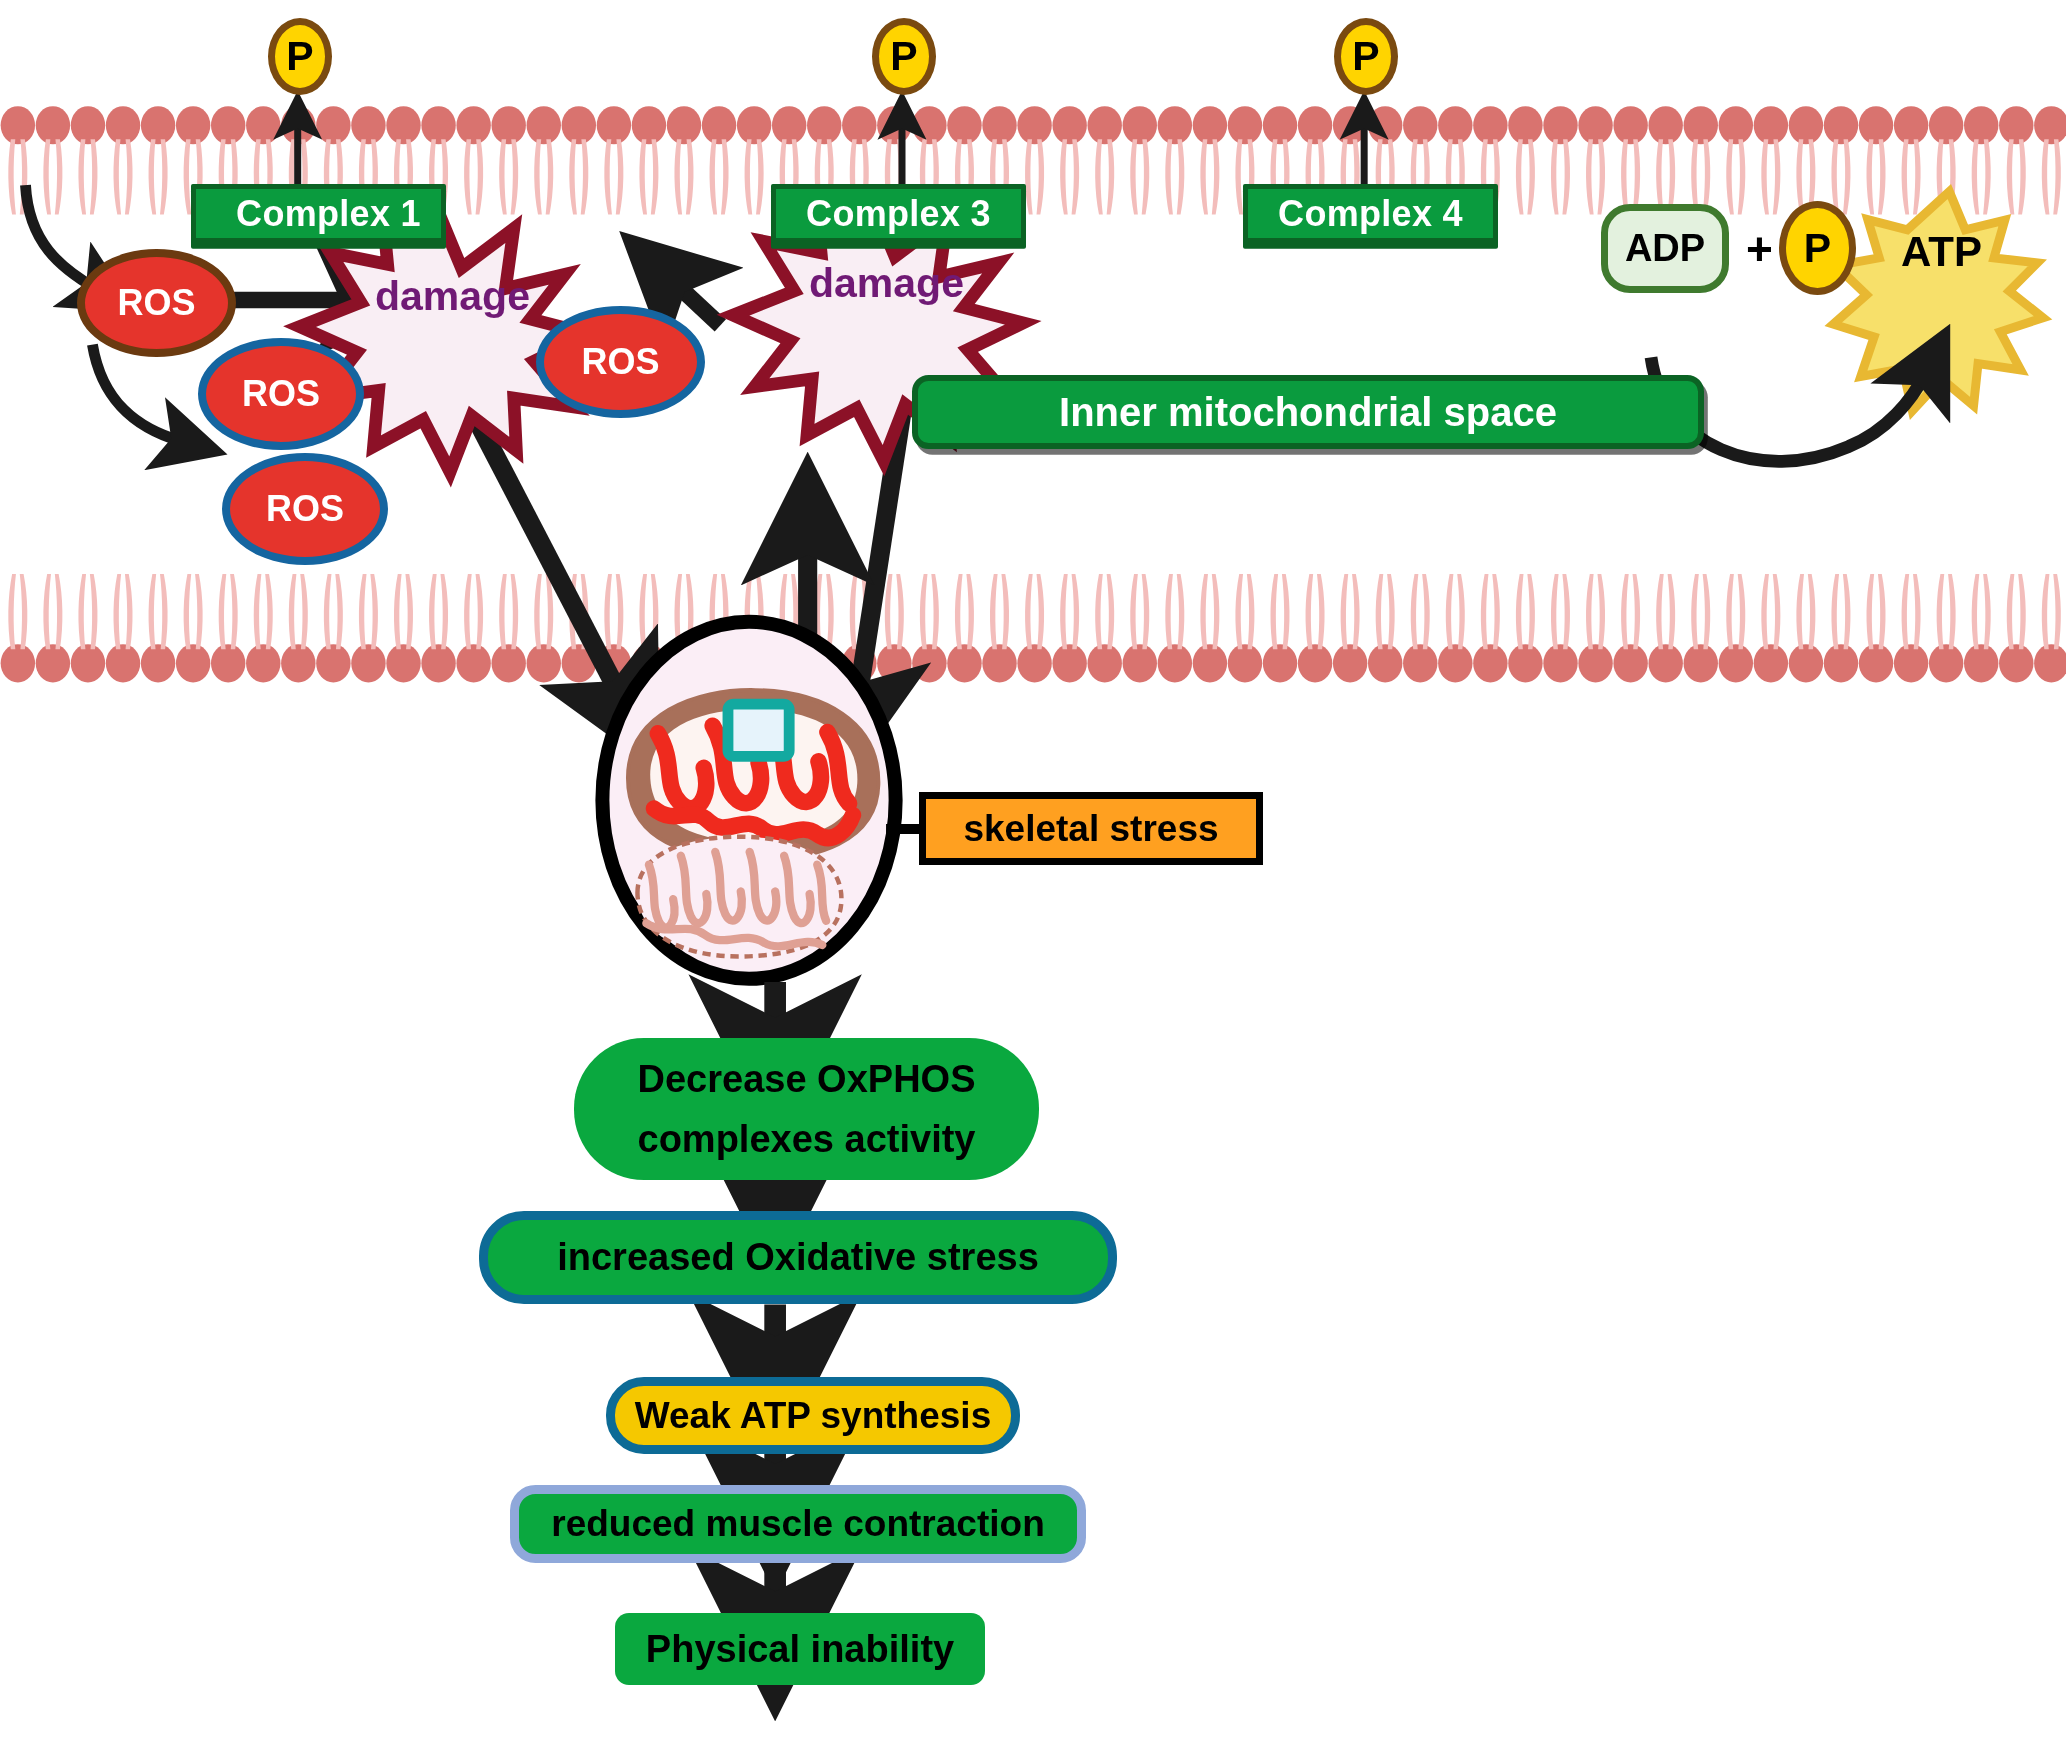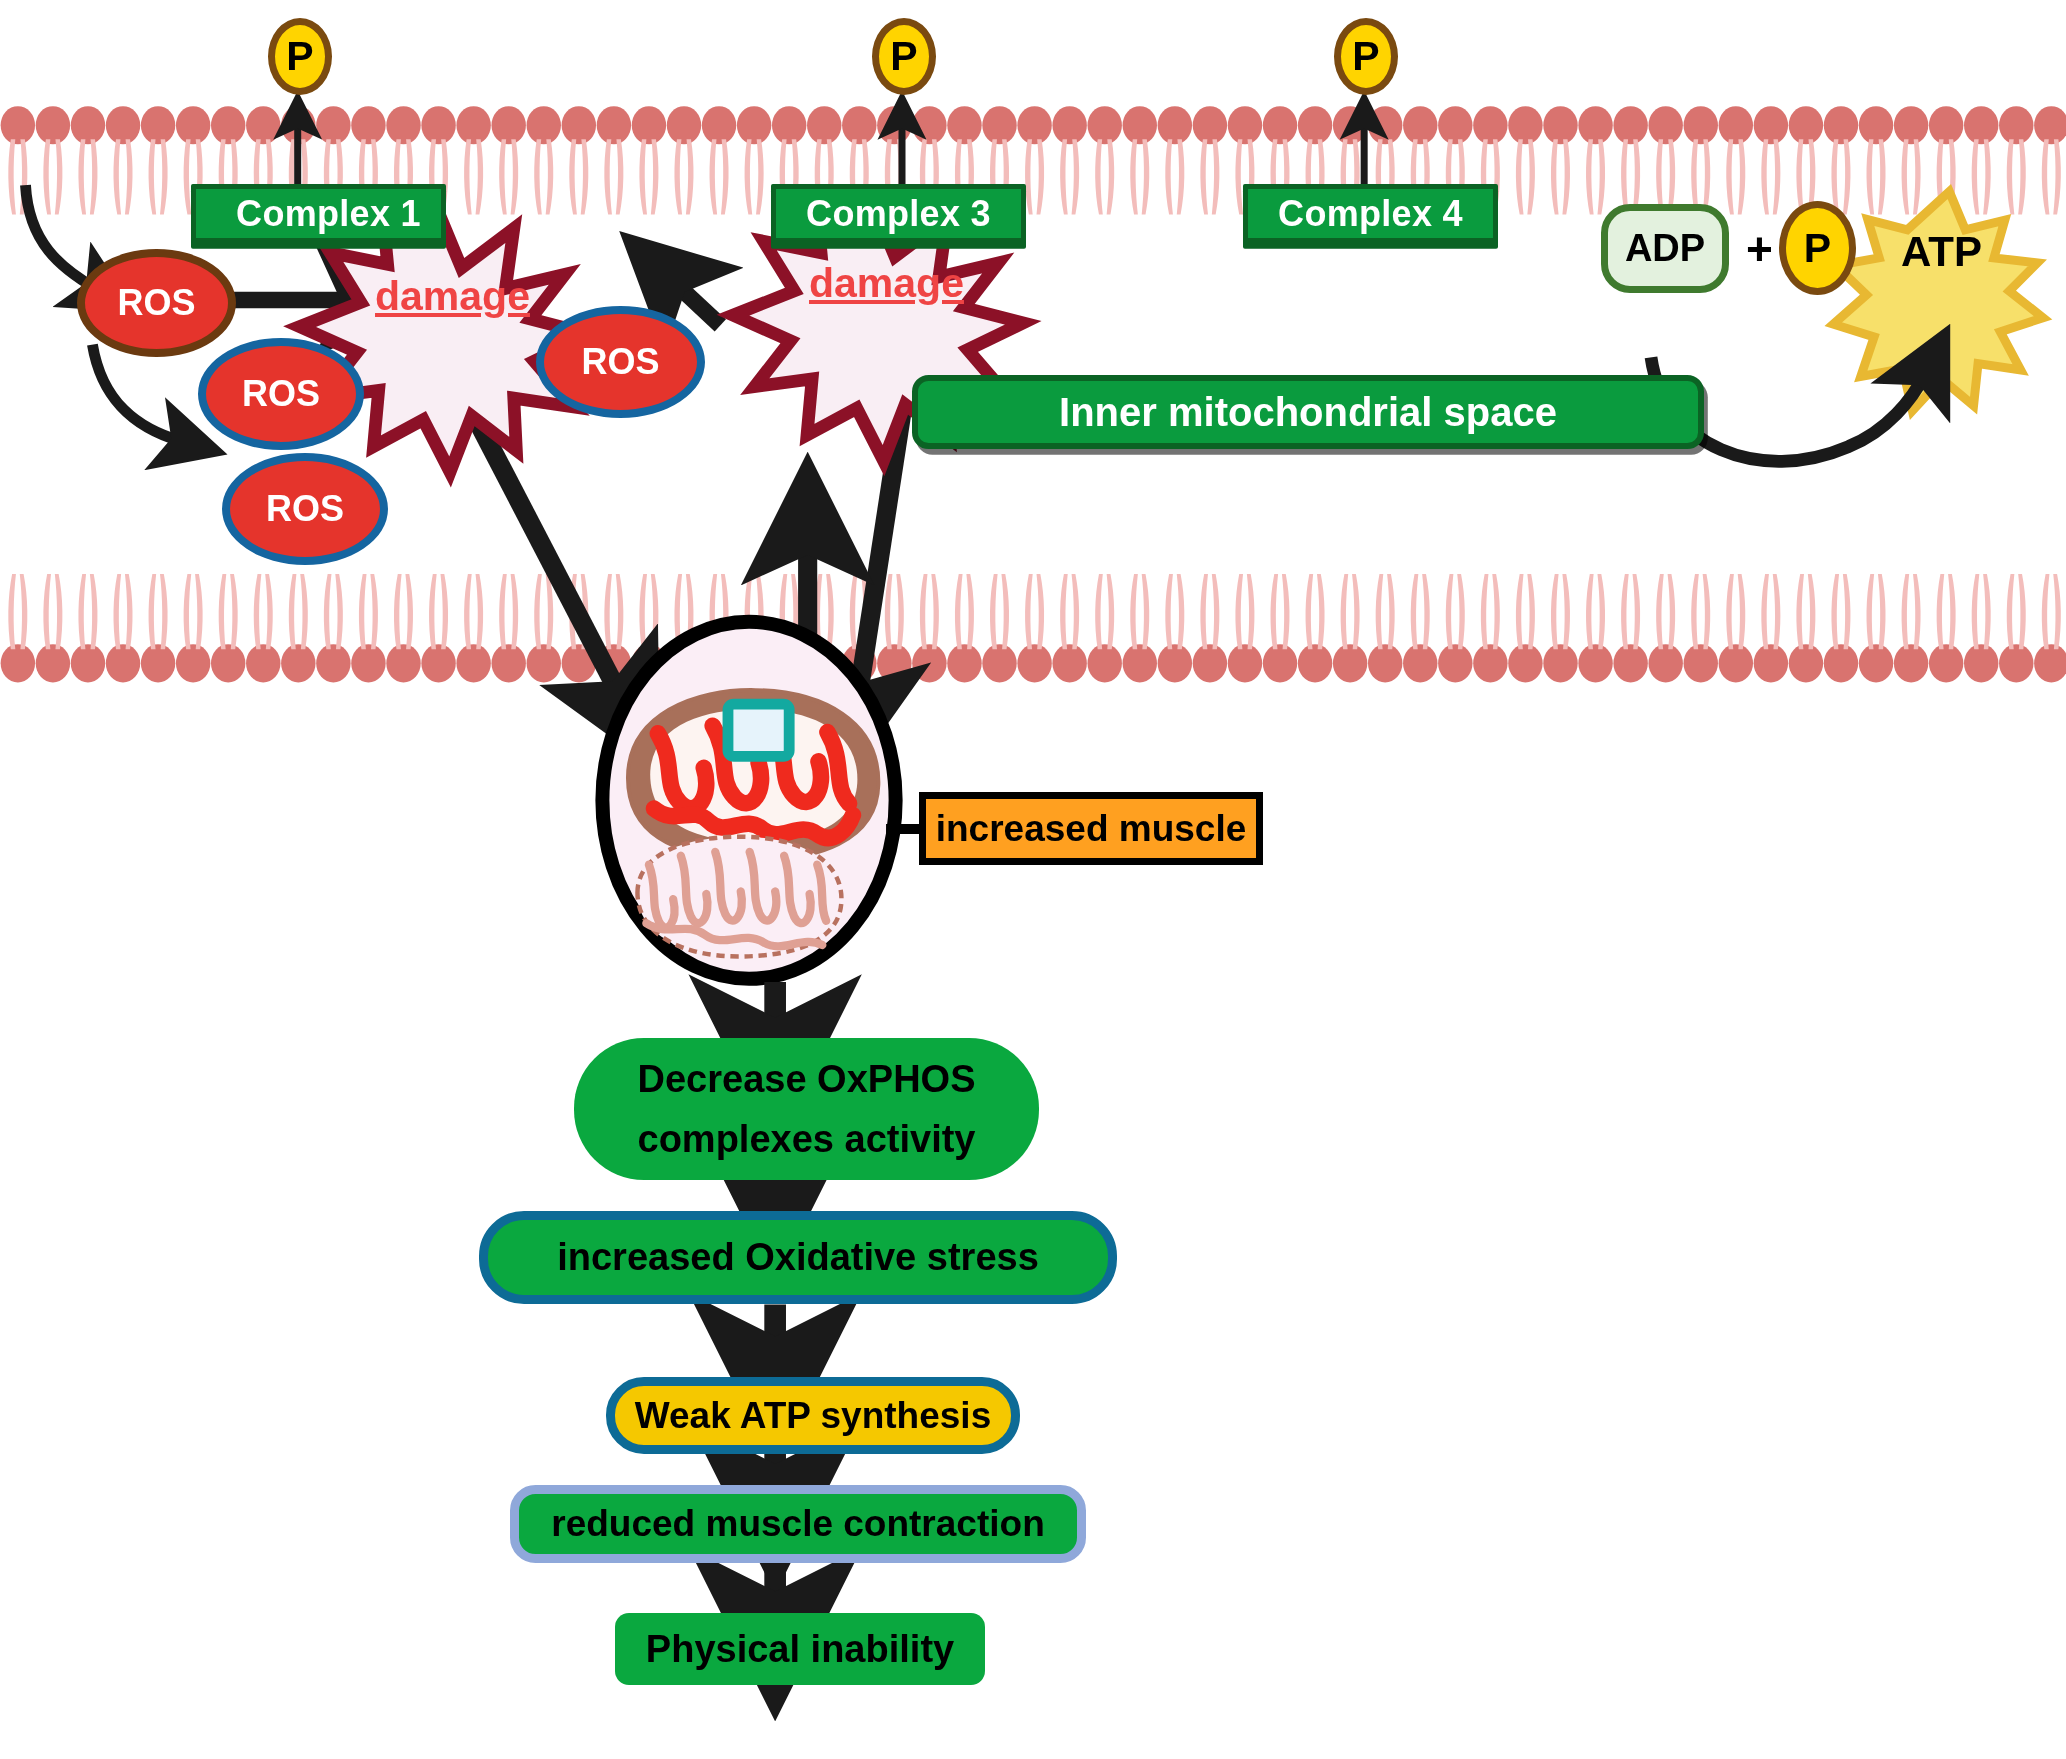--- a/index.html
+++ b/index.html
@@ -38,22 +38,22 @@
   }
 
   .flowbox{color:#000;font-weight:700;line-height:1.12;gap:17px;}
   .fb-green-plain{background:#0aa83f;border-radius:70px;}
   .fb-green-blue{background:#0aa83f;border:9px solid #0d6b96;border-radius:45px;}
   .fb-yellow-blue{background:#f5c800;border:9px solid #0d6b96;border-radius:38px;margin-top:19px;}
   .fb-green-peri{background:#0aa83f;border:9px solid #8fa8da;border-radius:25.5px;}
   .fb-green-sq{background:#0aa83f;border-radius:14px;}
 
   .damage-label{
-    position:absolute;color:#ef4444;font-weight:700;
-    display:flex;align-items:center;justify-content:center;pointer-events:none;text-decoration:underline;
+    position:absolute;color:#701a75;font-weight:700;
+    display:flex;align-items:center;justify-content:center;pointer-events:none;
   }
   .atp-label{position:absolute;color:#000;font-weight:700;display:flex;align-items:center;justify-content:center;}
   .plus{position:absolute;color:#000;font-weight:700;display:flex;align-items:center;justify-content:center;}
 </style>
 </head>
 <body>
 
 <div id="stage">
 
   <svg class="layer" viewBox="0 0 3241 2760">
@@ -344,21 +344,21 @@
   <div class="node chip-adp" style="left:1601px; top:204px; width:128px; height:89px; font-size:38px;">
     <span>ADP</span>
   </div>
   <div class="plus" style="left:1737px; top:217px; width:45px; height:64px; font-size:46px;">+</div>
   <div class="node chip-p" style="left:1779px; top:201px; width:77px; height:94px; font-size:41px;">
     <span>P</span>
   </div>
   <div class="atp-label" style="left:1884px; top:217px; width:115px; height:70px; font-size:42px;">ATP</div>
 
   <div class="node label-skm" style="left:919px; top:792px; width:344px; height:73px; font-size:37px;">
-    <span>increased muscle</span>
+    <span>skeletal stress</span>
   </div>
 
   <div class="node flowbox fb-green-plain" style="left:574px; top:1038px; width:465px; height:142px; font-size:38px; flex-direction:column;">
     <span>Decrease OxPHOS</span>
     <span>complexes activity</span>
   </div>
 
   <div class="node flowbox fb-green-blue" style="left:479px; top:1211px; width:638px; height:93px; font-size:38px;">
     <span>increased Oxidative stress</span>
   </div>

